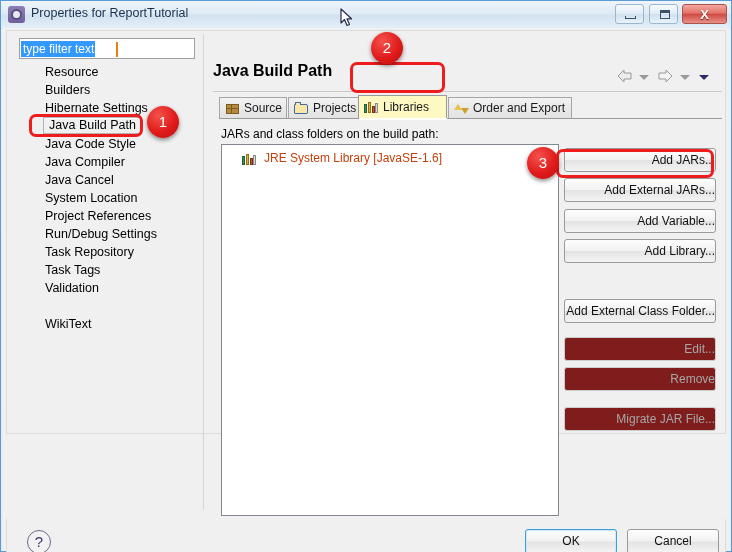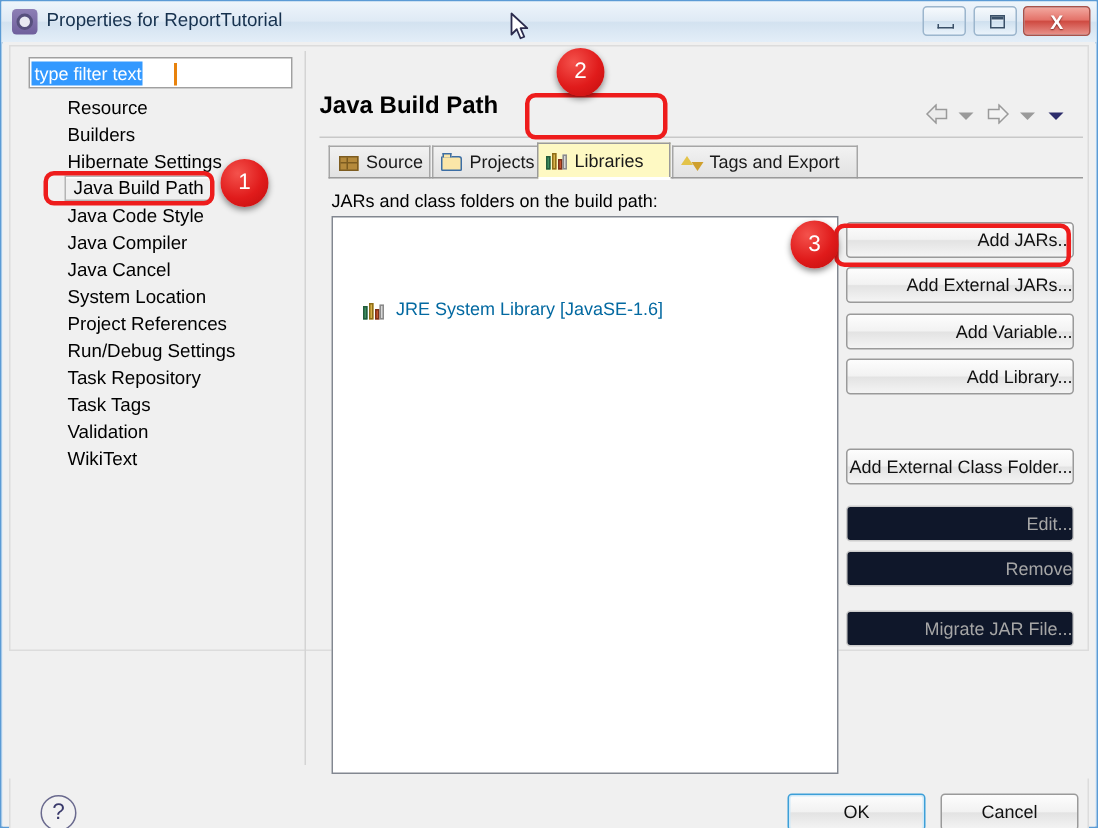--- a/index.html
+++ b/index.html
@@ -173,34 +173,34 @@
   
   .grouplabel{
     position:absolute;left:214px;top:96px;font-size:12px;color:#000;white-space:nowrap;
   }
   .treebox{
     position:absolute;left:214px;top:113px;width:338px;height:372px;
     background:#ffffff;border:1px solid #828790;box-sizing:border-box;
   }
   .treerow{
     position:absolute;left:20px;top:5px;
-    font-size:12px;color:#0369a1;white-space:nowrap;padding-left:22px;line-height:16px;margin-top:48px;
+    font-size:12px;color:#c2410c;white-space:nowrap;padding-left:22px;line-height:16px;
   }
   .treerow .ic-books{top:2px;}
   
   .btn{
     position:absolute;left:557px;width:152px;height:24px;
     box-sizing:border-box;
     background:linear-gradient(to bottom,#fdfdfd 0%,#f2f2f2 48%,#e3e3e3 52%,#f4f4f4 100%);
     border:1px solid #9a9a9a;border-radius:3px;
     font-size:12px;color:#111;text-align:right;line-height:22px;
     white-space:nowrap;
   }
   .btn.disabled{
-    background:#0f172a;border-color:#cccccc;color:#a6a6a6;
+    background:#7f1d1d;border-color:#cccccc;color:#a6a6a6;
   }
   
   .footer{
     position:absolute;left:4px;top:491px;width:720px;height:49px;
     background:#f0f0f0;border:1px solid #dcdcdc;border-top:none;box-sizing:border-box;
   }
   .helpbtn{
     position:absolute;left:20px;top:11px;width:24px;height:24px;border-radius:50%;
     border:1px solid #6a6a8e;box-sizing:border-box;
     color:#3a3a6b;font-size:15px;text-align:center;line-height:22px;
@@ -263,21 +263,21 @@
         <div class="nav-sel" style="top:53px">Java Build Path</div>
         <div class="navitem" style="top:72px">Java Code Style</div>
         <div class="navitem" style="top:90px">Java Compiler</div>
         <div class="navitem" style="top:108px">Java Cancel</div>
         <div class="navitem" style="top:126px">System Location</div>
         <div class="navitem" style="top:144px">Project References</div>
         <div class="navitem" style="top:162px">Run/Debug Settings</div>
         <div class="navitem" style="top:180px">Task Repository</div>
         <div class="navitem" style="top:198px">Task Tags</div>
         <div class="navitem" style="top:216px">Validation</div>
-        <div class="navitem" style="top:234px">WikiText</div>
+        <div class="navitem" style="top:252px">WikiText</div>
       </div>
 
       <div class="vsplit"></div>
 
       <div class="pagetitle">Java Build Path</div>
 
       <div class="navarrows">
         <span class="arr">
           <svg width="16" height="14" viewBox="0 0 16 14">
               <path d="M7 1 L1 7 L7 13 L7 10 L14 10 L14 4 L7 4 Z" fill="#ececec" stroke="#9a9a9a" stroke-width="1"></path>
@@ -319,21 +319,21 @@
           </span>
           <span>Libraries</span>
         </div>
         <div class="tab" style="left:229px;width:124px">
           <span class="tabicon">
             <span class="ic-order">
                 <span class="a1"></span>
                 <span class="a2"></span>
               </span>
           </span>
-          <span>Tags and Export</span>
+          <span>Order and Export</span>
         </div>
       </div>
       <div class="tabline"></div>
       <div class="tabline-cut" style="left:352px;width:88px"></div>
 
       <div class="grouplabel">JARs and class folders on the build path:</div>
 
       <div class="treebox">
         <div class="treerow">
           <span class="tabicon" style="left:0;top:1px">

